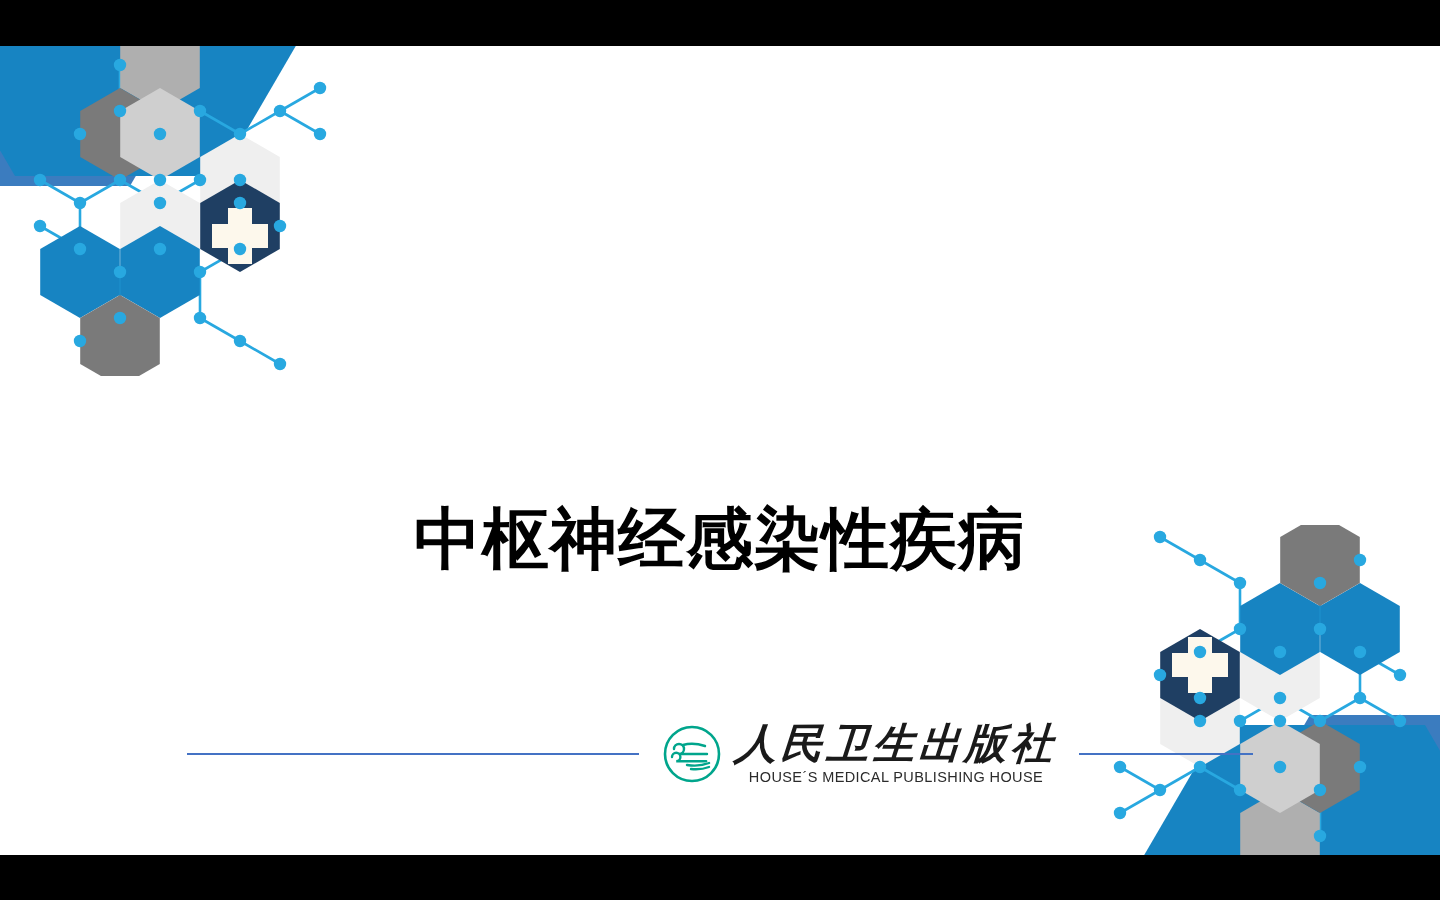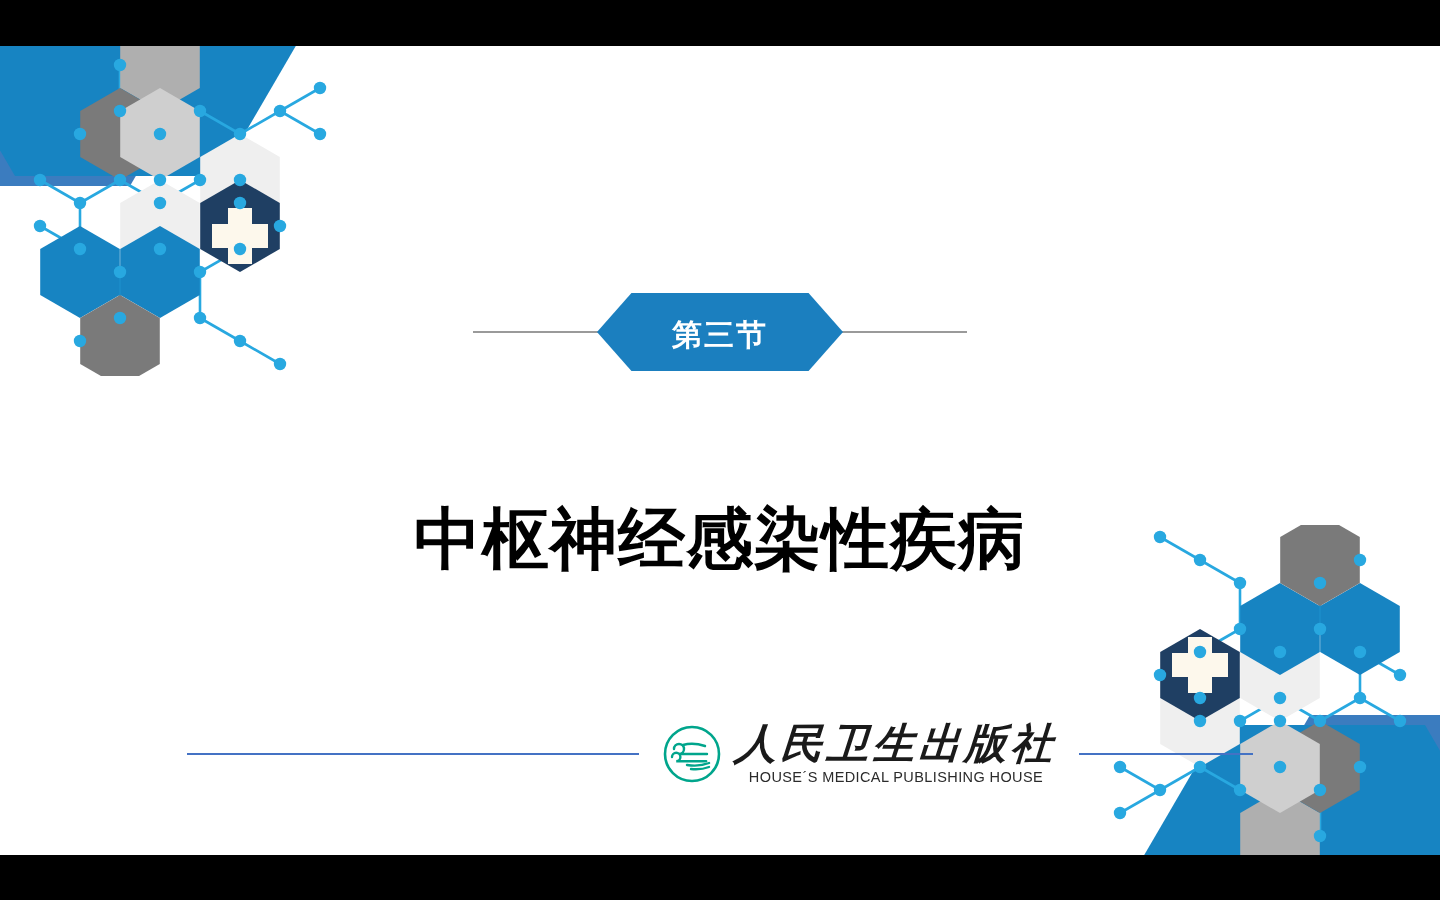--- a/index.html
+++ b/index.html
@@ -344,27 +344,20 @@
           <circle cx="360" cy="290" r="6.2"></circle>
           <circle cx="200" cy="382" r="6.2"></circle>
           <circle cx="280" cy="382" r="6.2"></circle>
           <circle cx="160" cy="405" r="6.2"></circle>
           <circle cx="320" cy="405" r="6.2"></circle>
           <circle cx="360" cy="428" r="6.2"></circle>
         </g>
       </svg>
     </div>
 
-    <div id="banner-row">
-      <div class="banner-rule left"></div>
-      <div id="banner-hex">
-        <span id="banner-label">第三节</span>
-      </div>
-      <div class="banner-rule right"></div>
-    </div>
 
     <h1 id="slide-title">中枢神经感染性疾病</h1>
 
     <div id="footer">
       <div class="footer-rule left"></div>
 
       <div id="publisher-logo">
         <span id="logo-emblem">
           <svg viewBox="0 0 62 62" xmlns="http://www.w3.org/2000/svg">
             <circle cx="31" cy="31" r="27" fill="none" stroke="#00a58c" stroke-width="2.6"></circle>

